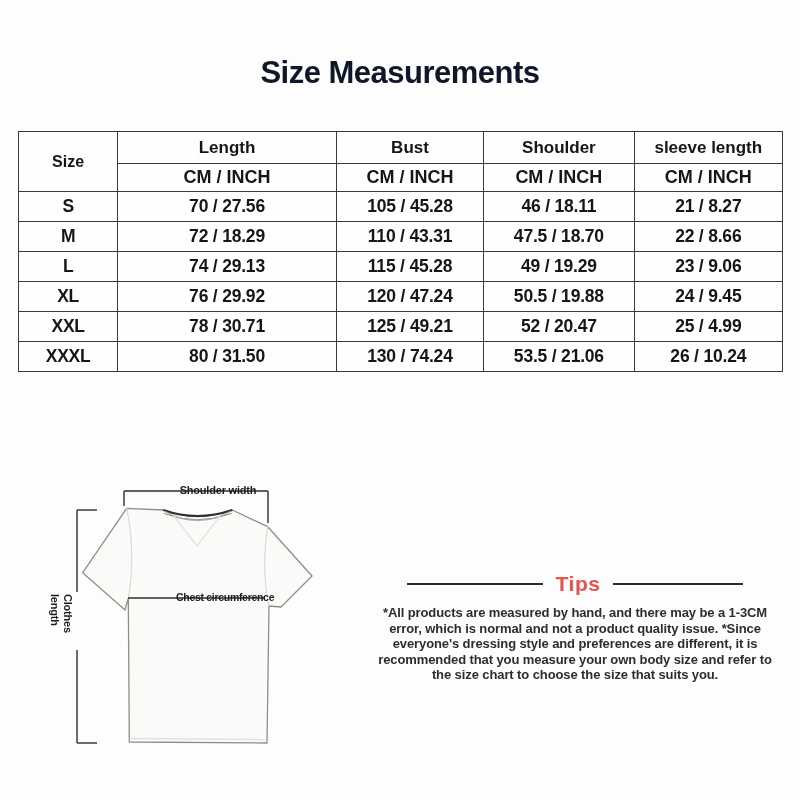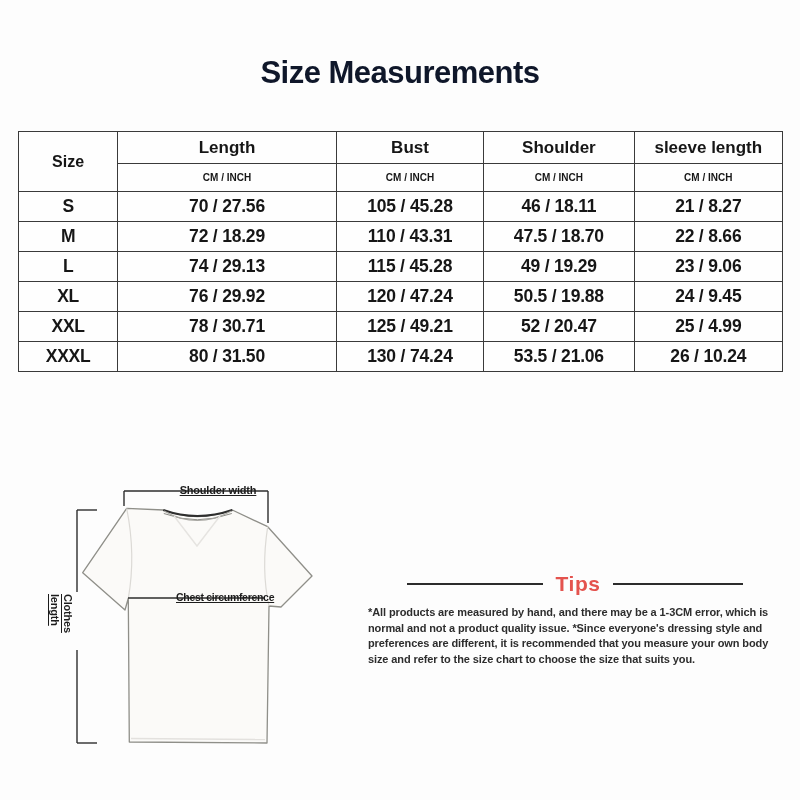--- a/index.html
+++ b/index.html
@@ -27,51 +27,51 @@
     background:#fefefe;
     border-radius:11px;
   }
   .size-table th, .size-table td {
     border:1px solid #3a3a3a;
     text-align:center; vertical-align:middle;
     font-weight:bold; color:#161616;
     padding:0;
   }
   .size-table th.col-head { font-size:17px; height:32px; }
-  .size-table th.sub-head { font-size:10px; height:28px; }
+  .size-table th.sub-head { font-size:18px; height:28px; }
   .size-table th.size-head { font-size:16px; }
   .size-table td { font-size:17.5px; height:30px; letter-spacing:-0.2px; }
 
   
   .diagram { position:absolute; left:40px; top:460px; width:356px; height:300px; }
   .diagram svg { position:absolute; left:0; top:0; }
   .dim-label {
     position:absolute; font-weight:bold; color:#1c1c1c;
-    font-size:11px; letter-spacing:-0.2px; white-space:nowrap;text-decoration:underline;
+    font-size:11px; letter-spacing:-0.2px; white-space:nowrap;
   }
   .shoulder-label { left:178px; top:24px; transform:translateX(-50%); }
   .chest-label { left:136px; top:131px; font-size:10.5px; letter-spacing:-0.3px;text-align:right; }
   .clothes-label {
     left:8px; top:134px;
     writing-mode:vertical-rl;
     line-height:13px;
   }
   .clothes-label span { display:block; }
 
   
   .tips { position:absolute; left:368px; top:562px; width:414px; }
   .tips-heading { display:flex; align-items:center; justify-content:center; margin-top:10px; }
   .tips-line { height:2px; background:#2c2c2c; flex:0 0 auto; }
   .tips-line.left { width:136px; margin-right:13px; }
   .tips-line.right { width:130px; margin-left:13px; }
   .tips-title { font-size:21px; font-weight:bold; color:#e4534e; letter-spacing:0.5px;text-align:right; }
   .tips-body {
     margin-top:9px;
-    font-size:11px; line-height:15.5px; font-weight:bold;
-    color:#2d2d2d; letter-spacing:-0.1px; text-align:left;
+    font-size:13px; line-height:15.5px; font-weight:bold;
+    color:#2d2d2d; letter-spacing:-0.1px; text-align:center;
   }
 </style>
 </head>
 <body>
 
 <div class="page-title">Size Measurements</div>
 
 <table class="size-table">
   <colgroup>
     <col style="width:99px">

